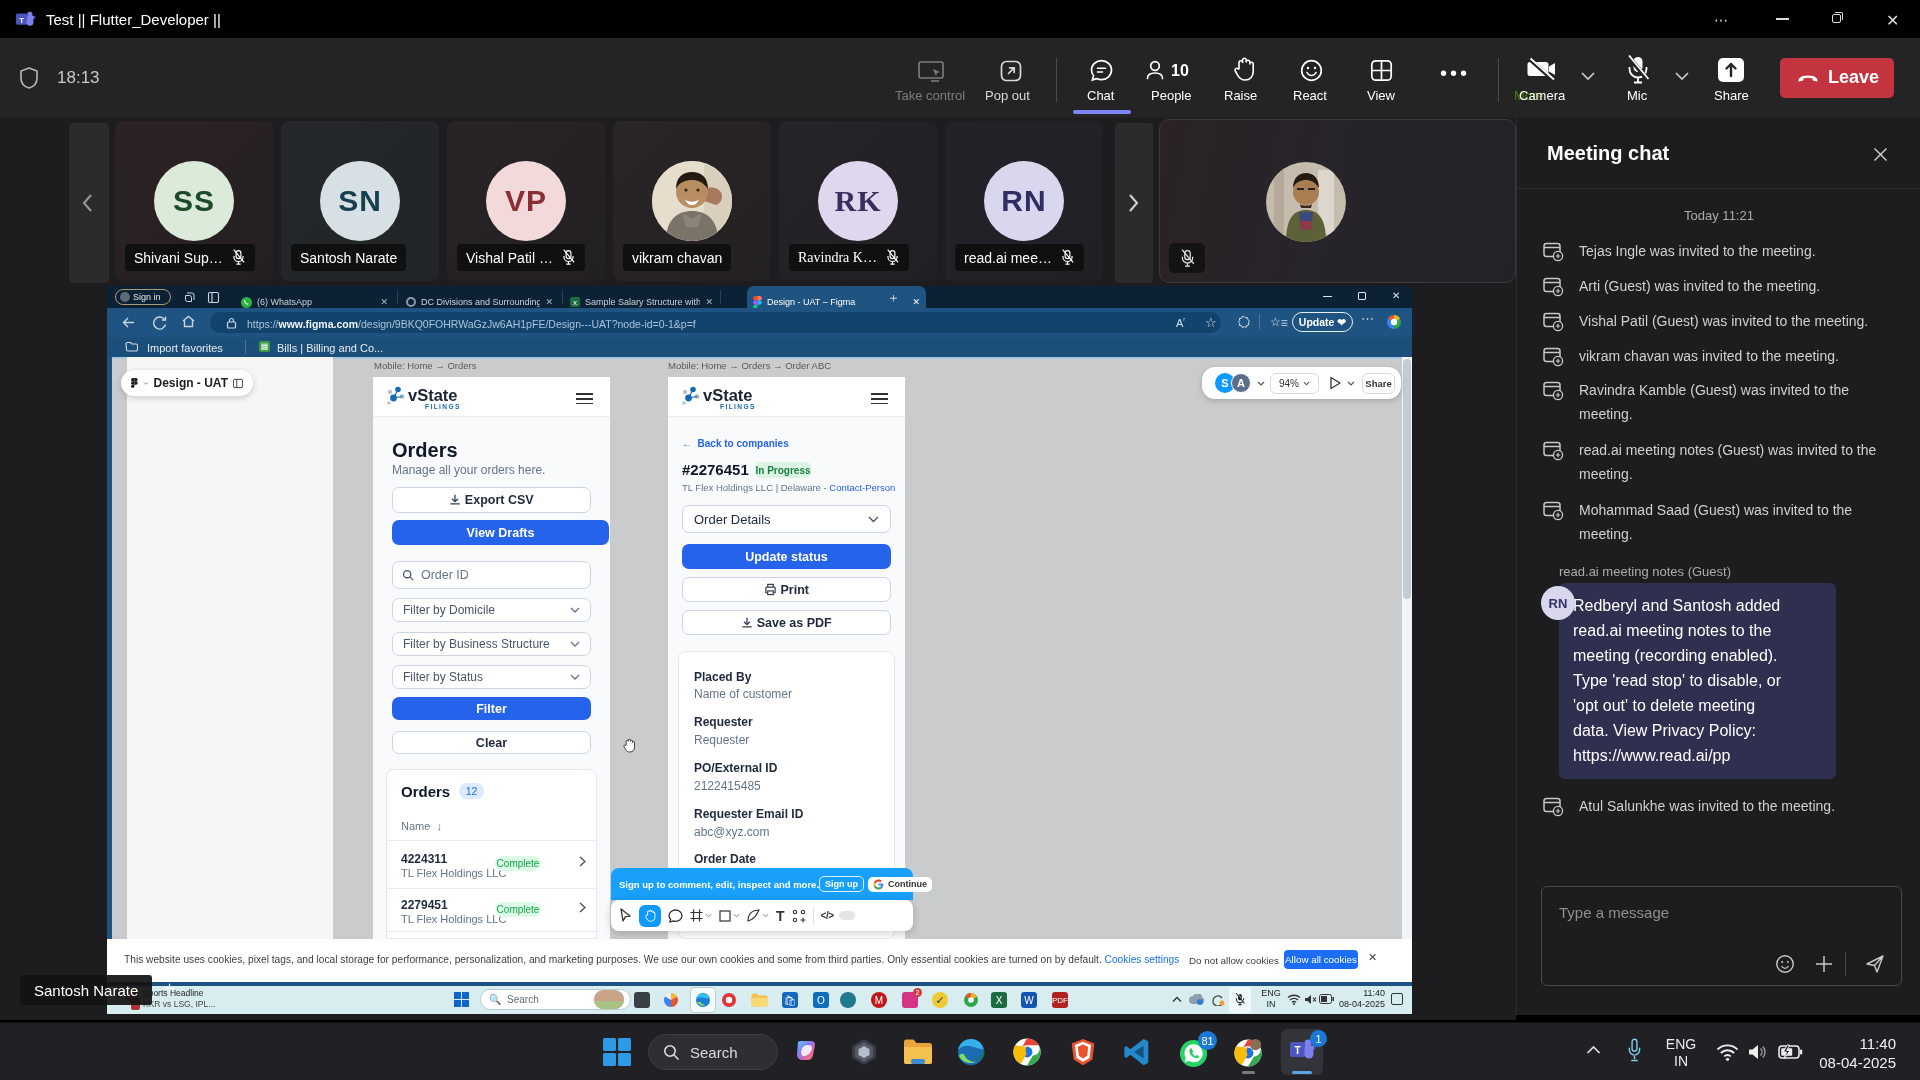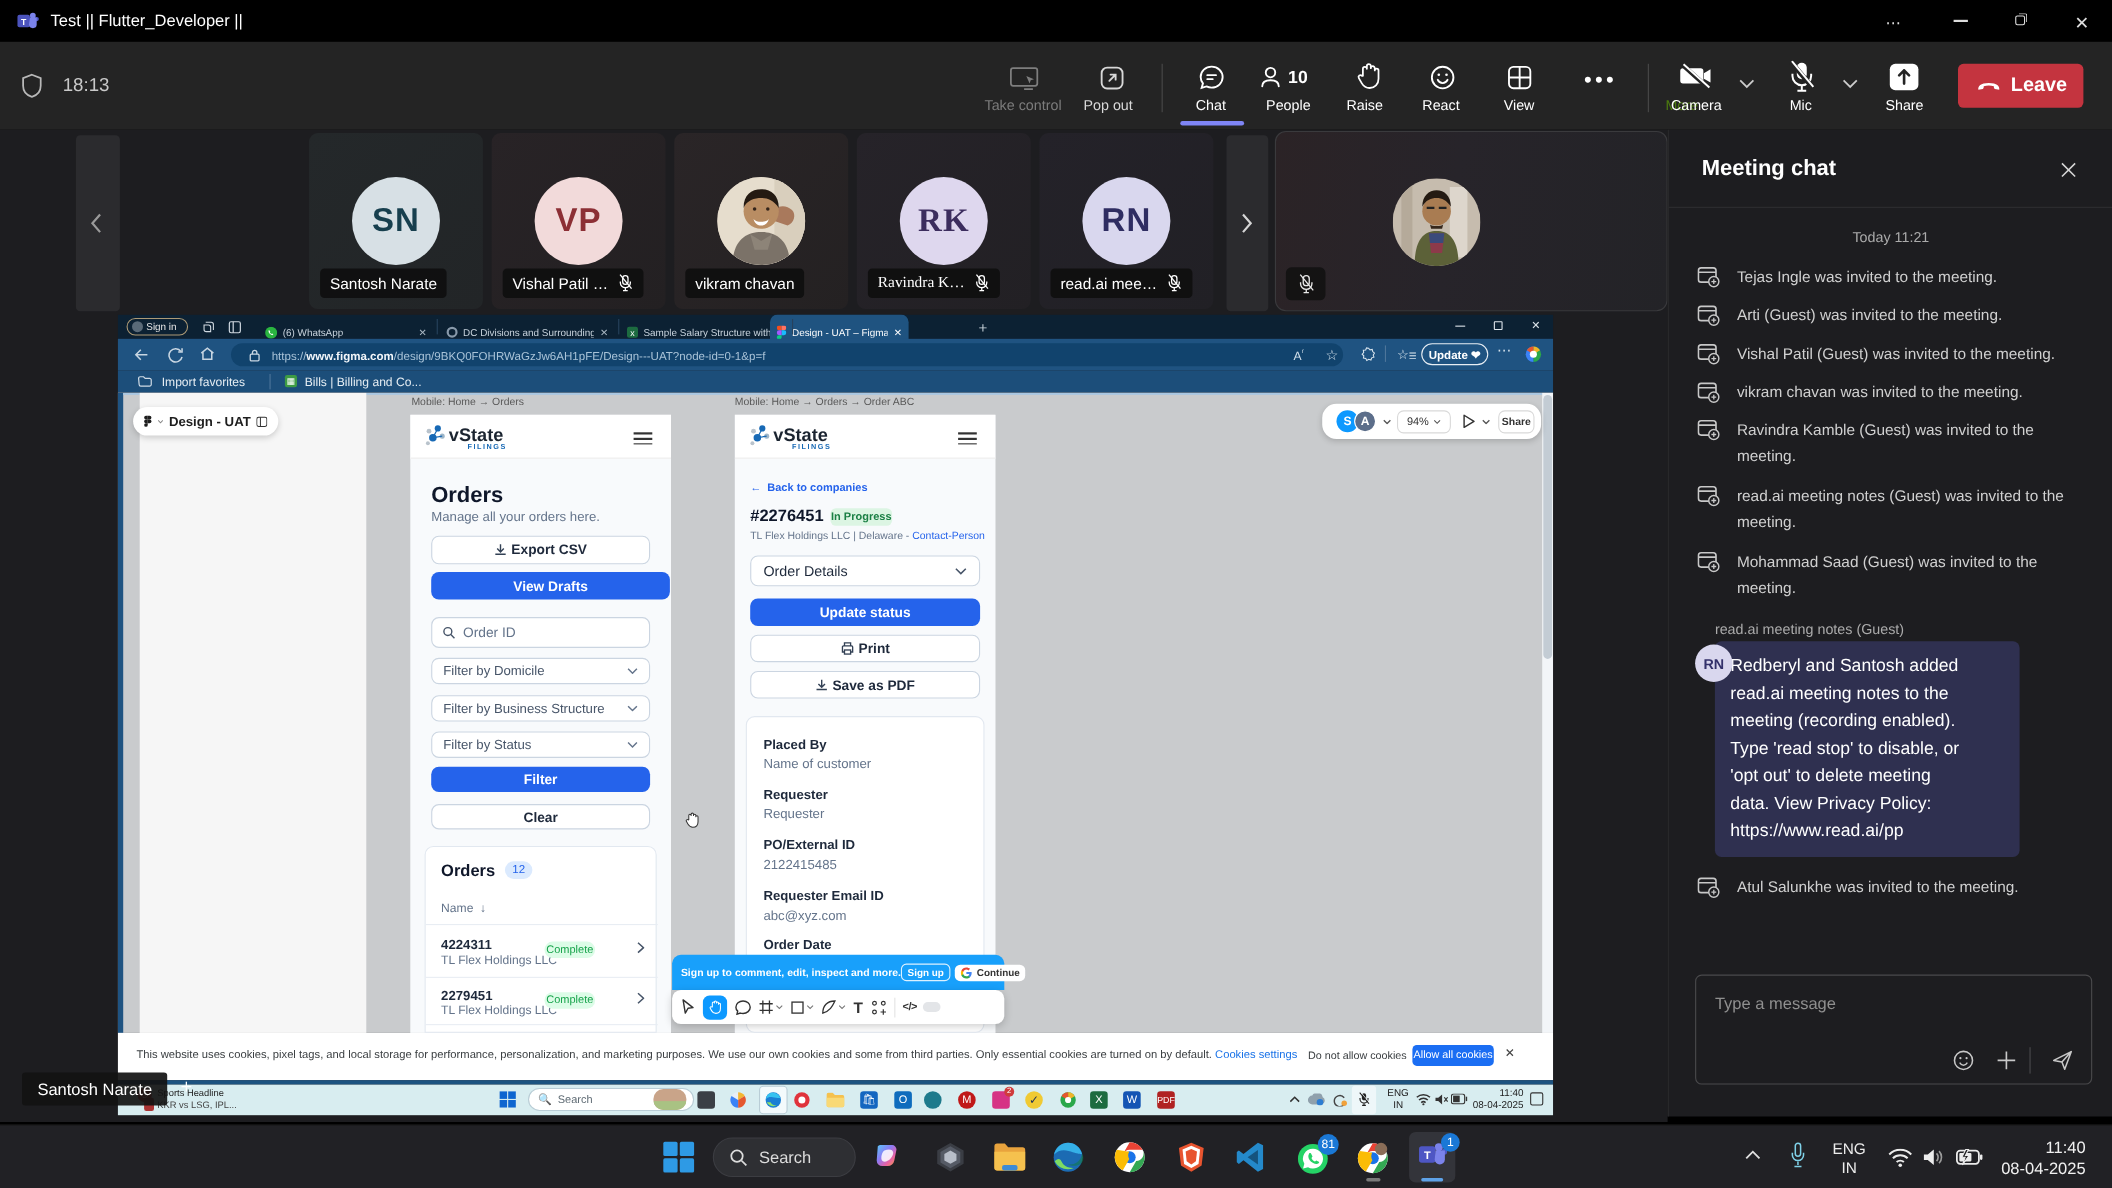--- a/index.html
+++ b/index.html
@@ -143,20 +143,29 @@
   </svg>
   <div class="abs" style="left:1828px;top:67px;color:#fff;font-size:18px;font-weight:bold;">Leave</div>
 
   <div class="abs" style="left:0;top:118px;width:1516px;height:902px;background:#1d1d20;"></div>
 
   <div class="abs" style="left:69px;top:123px;width:40px;height:160px;background:#2b2b2e;border-radius:4px;"></div>
   <svg class="abs" style="left:81px;top:193px;" width="12" height="20" viewBox="0 0 12 20">
       <path d="M10 2 L3 10 l7 8" fill="none" stroke="#9a9a9a" stroke-width="2"></path>
     </svg>
 
+  <div class="abs tile" style="left:115px;top:121px;background:linear-gradient(135deg,#2c2225,#241f21);">
+    <div class="av" style="background:#dcead9;color:#1e4a28;">SS</div>
+    <div class="nm">Shivani Sup…<span class="micoff"><svg width="15" height="17" viewBox="0 0 28 30">
+            <rect x="9.5" y="2" width="9" height="15" rx="4.5" fill="none" stroke="#fff" stroke-width="2.2"></rect>
+            <path d="M5.5 12 v2 a8.5 8.5 0 0 0 17 0 v-2" fill="none" stroke="#fff" stroke-width="2.2"></path>
+            <path d="M14 23 v4 M10 27.5 h8" stroke="#fff" stroke-width="2.2"></path>
+            <path d="M5 0.5 L24.5 24" stroke="#fff" stroke-width="2.2"></path>
+          </svg></span></div>
+  </div>
   <div class="abs tile" style="left:281px;top:121px;background:linear-gradient(135deg,#24282a,#222527);">
     <div class="av" style="background:#d7e0e5;color:#173f4e;">SN</div>
     <div class="nm">Santosh Narate</div>
   </div>
   <div class="abs tile" style="left:447px;top:121px;background:linear-gradient(135deg,#282326,#232022);">
     <div class="av" style="background:#f2dada;color:#8c2f35;">VP</div>
     <div class="nm">Vishal Patil …<span class="micoff"><svg width="15" height="17" viewBox="0 0 28 30">
             <rect x="9.5" y="2" width="9" height="15" rx="4.5" fill="none" stroke="#fff" stroke-width="2.2"></rect>
             <path d="M5.5 12 v2 a8.5 8.5 0 0 0 17 0 v-2" fill="none" stroke="#fff" stroke-width="2.2"></path>
             <path d="M14 23 v4 M10 27.5 h8" stroke="#fff" stroke-width="2.2"></path>
@@ -255,21 +264,21 @@
     <div class="abs tabx" style="left:293px;width:159px;">
       <div style="width:10px;height:10px;border-radius:50%;border:2px solid #8899aa;"></div>
       <span class="tabt">DC Divisions and Surroundings</span>
         <span class="tc">✕</span>
     </div>
     <div class="abs tabx" style="left:457px;width:155px;">
       <div style="width:10px;height:10px;background:#1d6b40;border-radius:2px;color:#fff;font-size:8px;display:flex;align-items:center;justify-content:center;">x</div>
       <span class="tabt">Sample Salary Structure with calc</span>
         <span class="tc">✕</span>
     </div>
-    <div class="abs tabx" style="left:593px;width:126px;background:#1f5380;border-radius:7px 7px 0 0;">
+    <div class="abs tabx" style="left:640px;width:179px;background:#1f5380;border-radius:7px 7px 0 0;">
       <svg width="9" height="13" viewBox="0 0 12 18">
         <path d="M0 3 a3 3 0 0 1 3-3 h3 v6 h-3 a3 3 0 0 1-3-3 z" fill="#f24e1e"></path>
         <path d="M6 0 h3 a3 3 0 0 1 0 6 h-3 z" fill="#ff7262"></path>
         <path d="M6 6 h3 a3 3 0 0 1 0 6 h-3 z" fill="#1abcfe"></path>
         <path d="M0 9 a3 3 0 0 1 3-3 h3 v6 h-3 a3 3 0 0 1-3-3 z" fill="#a259ff"></path>
         <path d="M0 15 a3 3 0 0 1 3-3 h3 v3 a3 3 0 0 1-6 0 z" fill="#0acf83"></path>
       </svg>
       <span class="tabt" style="color:#fff;">Design - UAT – Figma</span>
         <span class="tc" style="color:#fff;">✕</span>
     </div>

